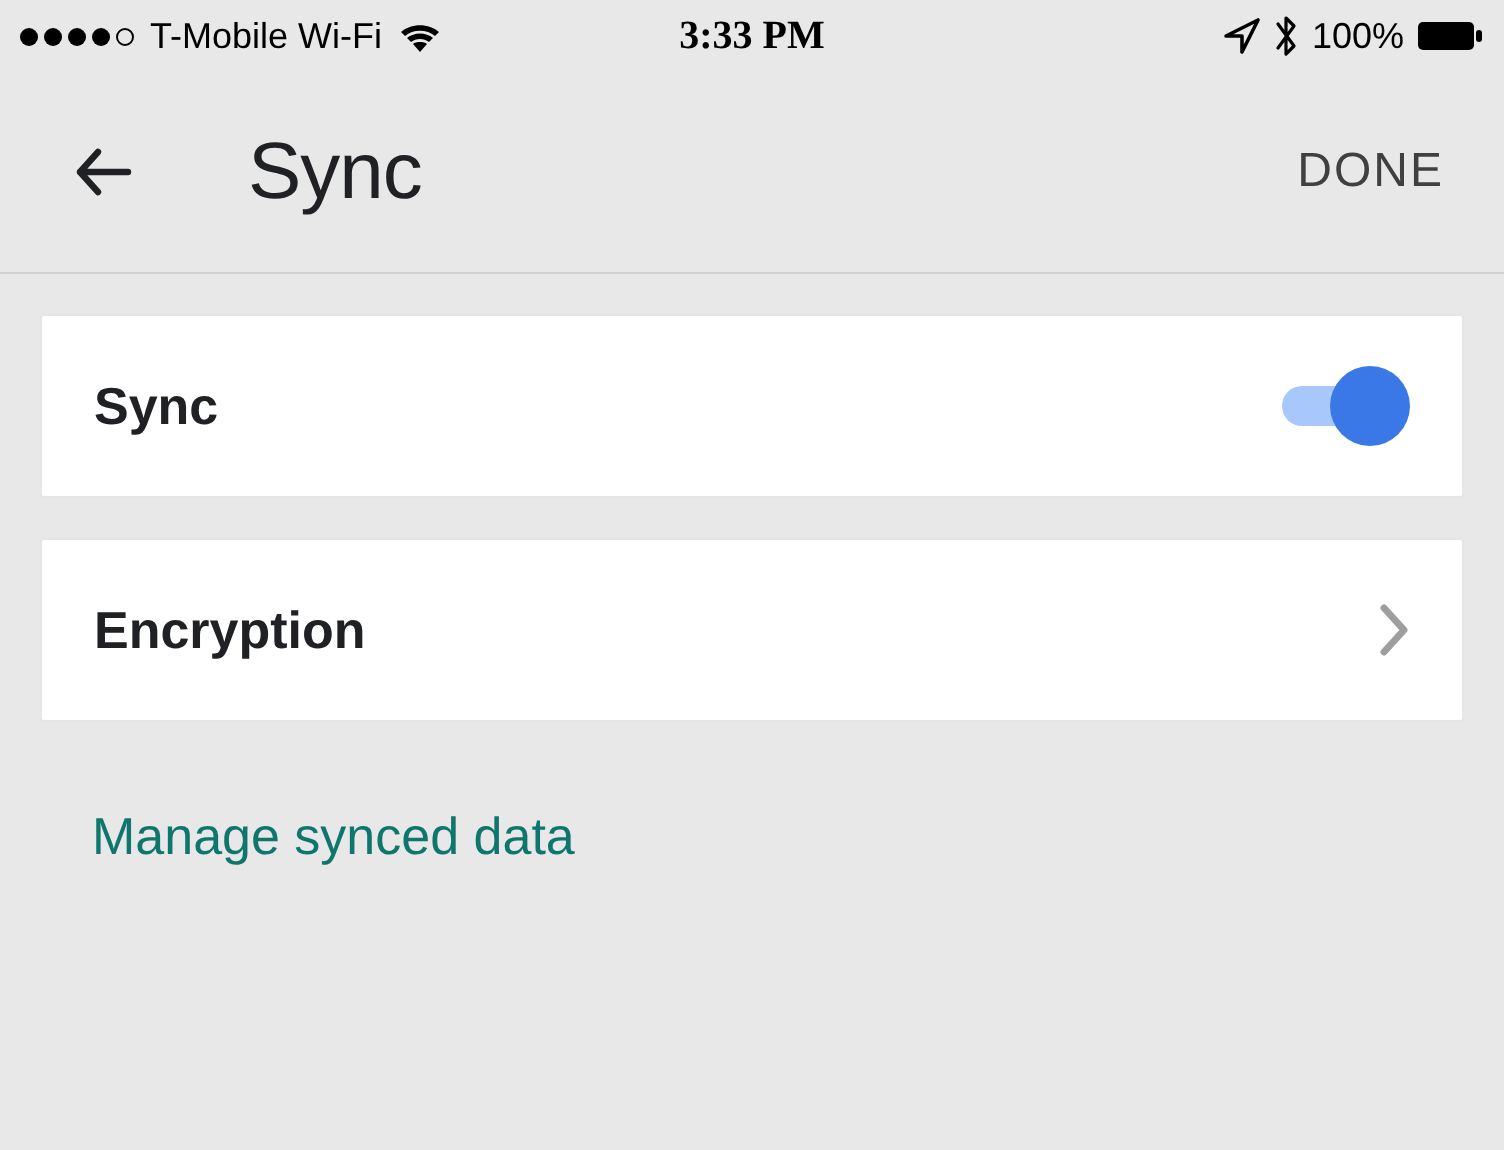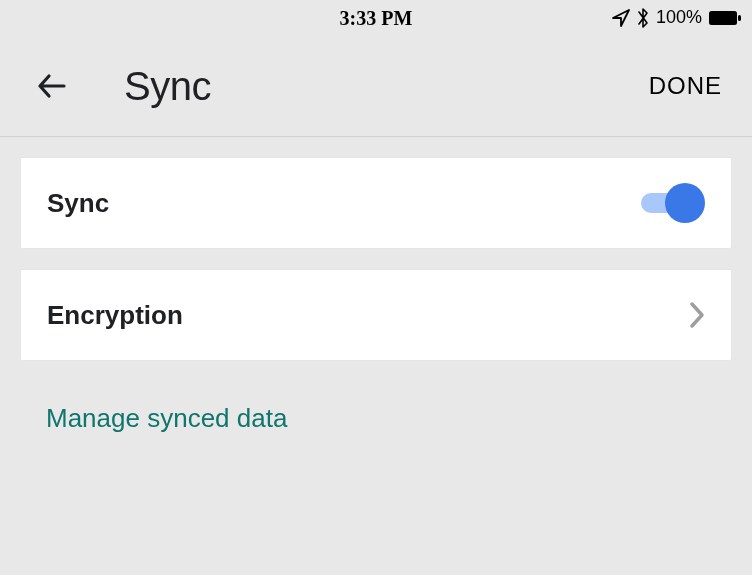--- a/index.html
+++ b/index.html
@@ -26,21 +26,21 @@
     .carrier { font-size: 18px; font-weight: 400; }
     .wifi-icon svg { display: block; }
     .sb-center {
       position: absolute;
       left: 50%;
       transform: translateX(-50%);
       font-size: 20px;
       font-weight: 700;
       font-family: Liberation Serif, serif;
     }
-    .sb-right { margin-left: auto; display: flex; gap: 6px; }
+    .sb-right { margin-left: auto; display: flex; align-items: center; gap: 6px; }
     .loc-icon, .bt-icon, .batt-icon { display: flex; align-items: center; }
     .batt-pct { font-size: 18px; font-weight: 400; }
     
     .header {
       height: 100px;
       display: flex;
       align-items: center;
       padding: 0 30px;
       background: #e8e8e8;
     }
@@ -49,21 +49,21 @@
       font-size: 40px;
       font-weight: 500;
       margin-left: 50px;
       color: #202124;
       letter-spacing: -0.5px;
     }
     .done-btn {
       margin-left: auto;
       font-size: 24px;
       font-weight: 500;
-      color: #000000;
+      color: #404040;
       cursor: pointer;
       letter-spacing: 1px;
     }
     .divider { height: 1px; background: #d0d0d0; }
     
     .content { padding: 20px 20px 0 20px; }
     .card {
       background: #fff;
       height: 92px;
       display: flex;
@@ -112,20 +112,35 @@
       font-size: 26px;
       font-weight: 500;
       color: #0f766e;
       cursor: pointer;
     }
   </style>
 </head>
 <body>
 
 <div class="status-bar">
+  <div class="sb-left">
+    <div class="dots">
+      <span class="dot"></span>
+        <span class="dot"></span>
+        <span class="dot"></span>
+        <span class="dot"></span>
+        <span class="dot hollow"></span>
+    </div>
+    <span class="carrier">T-Mobile Wi-Fi</span>
+    <span class="wifi-icon">
+      <svg width="22" height="18" viewBox="0 0 22 18">
+          <path d="M11 17 L7.5 13 C9 11.7 13 11.7 14.5 13 Z M4.5 10 C8 7 14 7 17.5 10 L15.5 12 C13 10 9 10 6.5 12 Z M1.5 7 C6.5 2.5 15.5 2.5 20.5 7 L18.5 9 C14.5 5.5 7.5 5.5 3.5 9 Z" fill="#000"></path>
+        </svg>
+    </span>
+  </div>
   <div class="sb-center">3:33 PM</div>
   <div class="sb-right">
     <span class="loc-icon">
       <svg width="18" height="18" viewBox="0 0 18 18">
           <path d="M1 9 L17 1 L9 17 L9 9 Z" fill="none" stroke="#000" stroke-width="1.8" stroke-linejoin="round"></path>
         </svg>
     </span>
     <span class="bt-icon">
       <svg width="14" height="22" viewBox="0 0 14 22">
           <path d="M3 5 L11 16 L7 20 L7 2 L11 6 L3 17" fill="none" stroke="#000" stroke-width="1.6" stroke-linejoin="round" stroke-linecap="round"></path>

